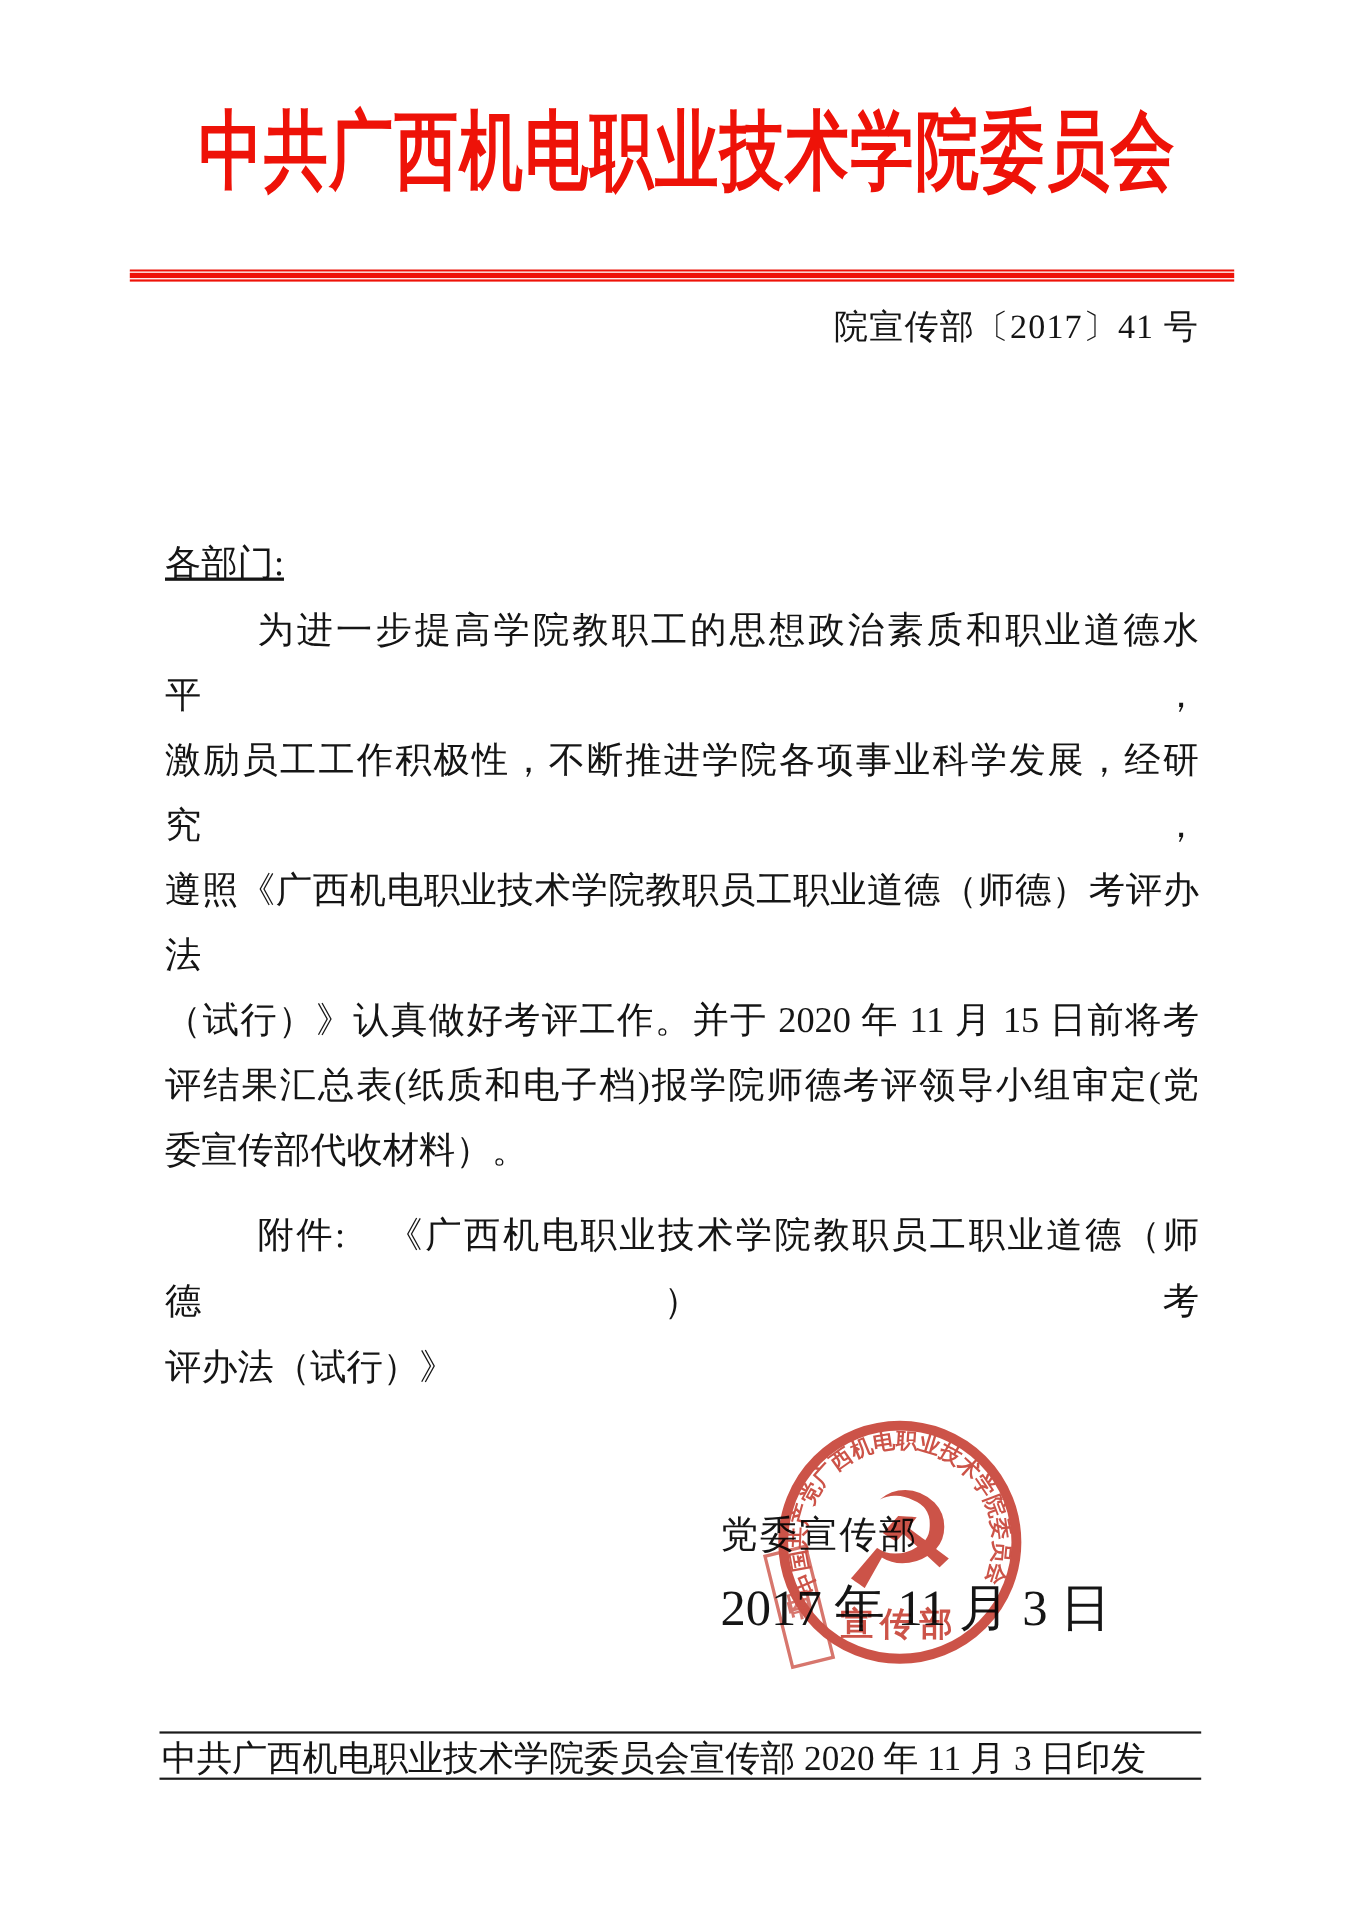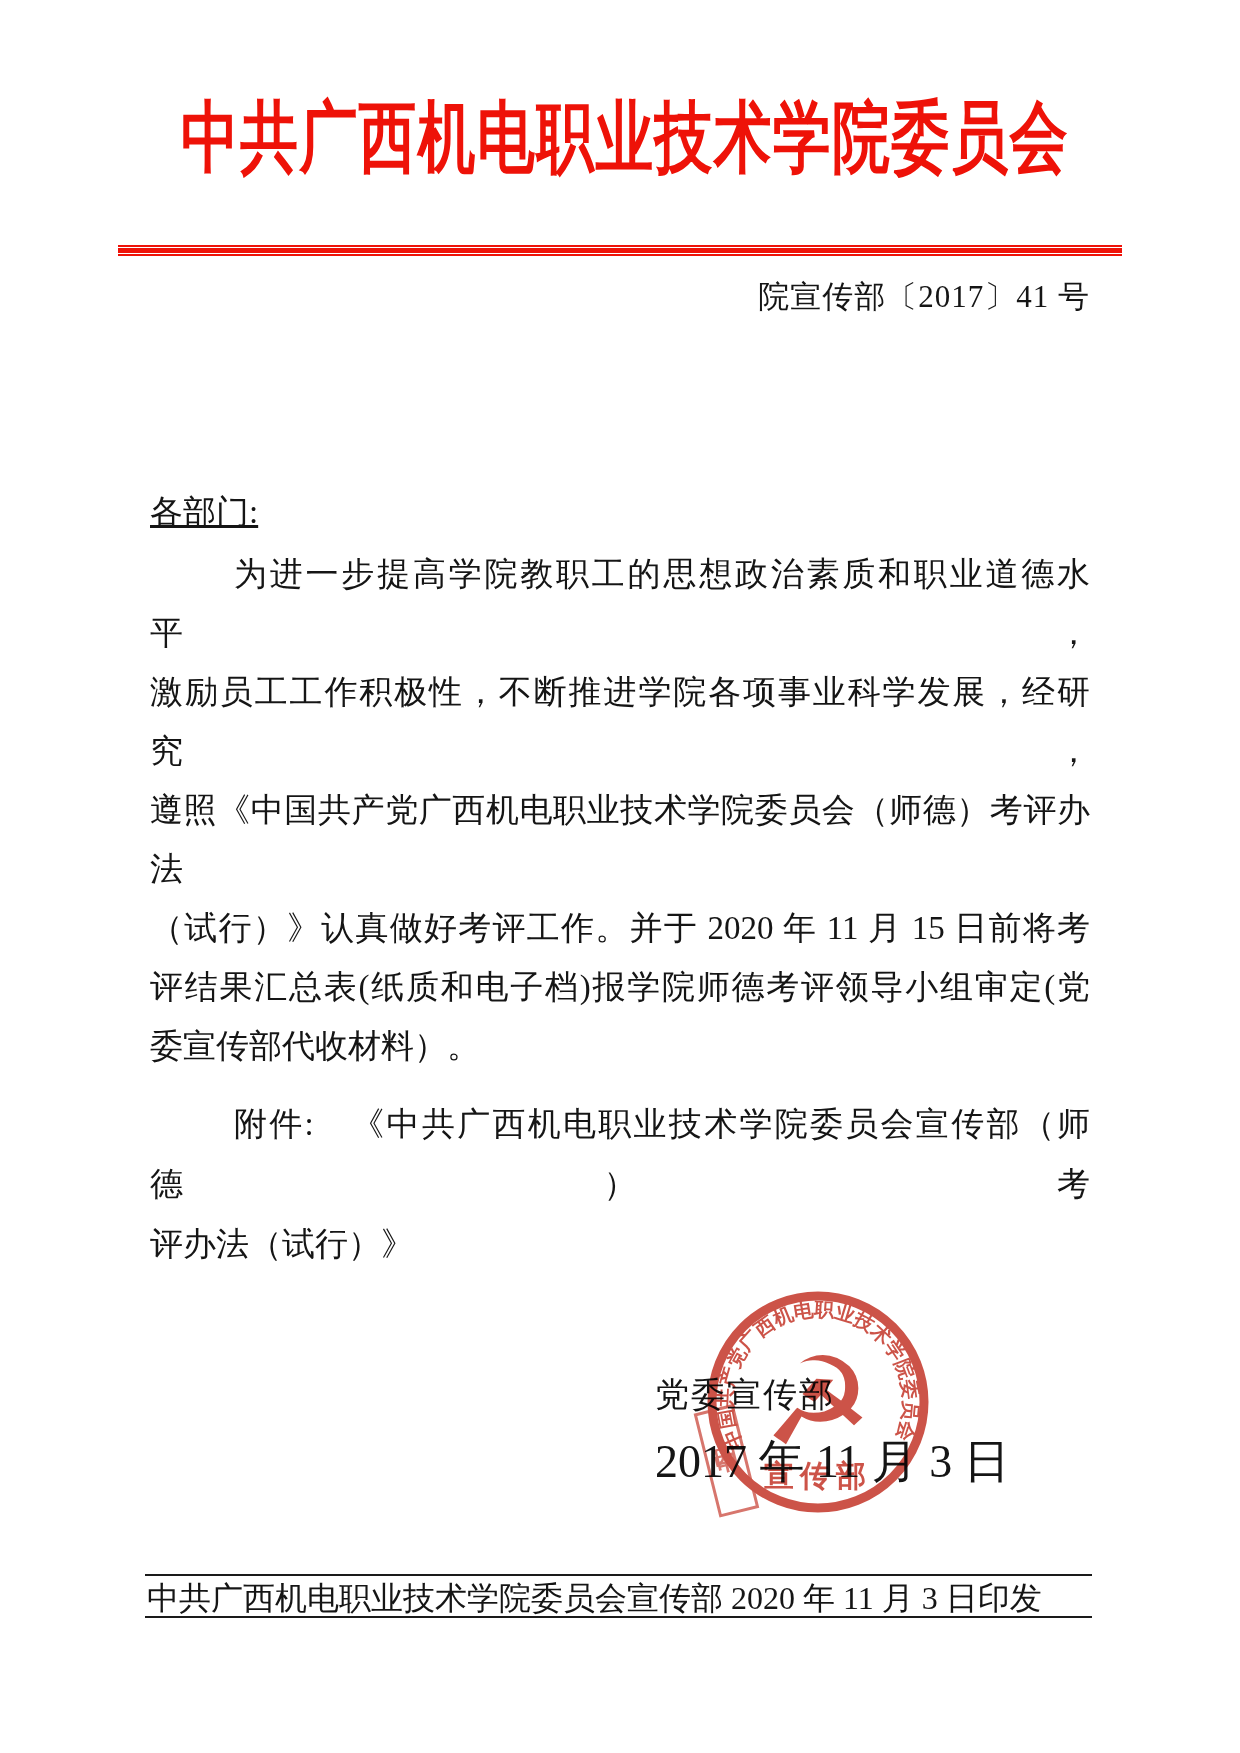--- a/index.html
+++ b/index.html
@@ -144,28 +144,28 @@
   </div>
 
   <div class="doc-number">院宣传部〔2017〕41 号</div>
 
 
   <div class="salutation">各部门:</div>
 
   <div class="body-block">
     <div class="body-line indent">为进一步提高学院教职工的思想政治素质和职业道德水平，</div>
     <div class="body-line">激励员工工作积极性，不断推进学院各项事业科学发展，经研究，</div>
-    <div class="body-line">遵照《中国共产党广西机电职业技术学院委员会（师德）考评办法</div>
+    <div class="body-line">遵照《广西机电职业技术学院教职员工职业道德（师德）考评办法</div>
     <div class="body-line">（试行）》认真做好考评工作。并于 2020 年 11 月 15 日前将考</div>
     <div class="body-line">评结果汇总表(纸质和电子档)报学院师德考评领导小组审定(党</div>
     <div class="body-line short">委宣传部代收材料）。</div>
   </div>
 
   <div class="attachment-block">
-    <div class="body-line indent">附件:　《中共广西机电职业技术学院委员会宣传部（师德）考</div>
+    <div class="body-line indent">附件:　《广西机电职业技术学院教职员工职业道德（师德）考</div>
     <div class="body-line short">评办法（试行）》</div>
   </div>
 
   <div class="sig-name">党委宣传部</div>
   <div class="sig-date">2017 年 11 月 3 日</div>
 
   <div class="seal">
     <svg width="226" height="226" viewBox="0 0 226 226">
       <circle cx="113" cy="113" r="106" fill="none" stroke="#c5392c" stroke-width="9"></circle>
       <path id="sealArc" d="M 38.5 156 A 86 86 0 1 1 187.5 156" fill="none"></path>

